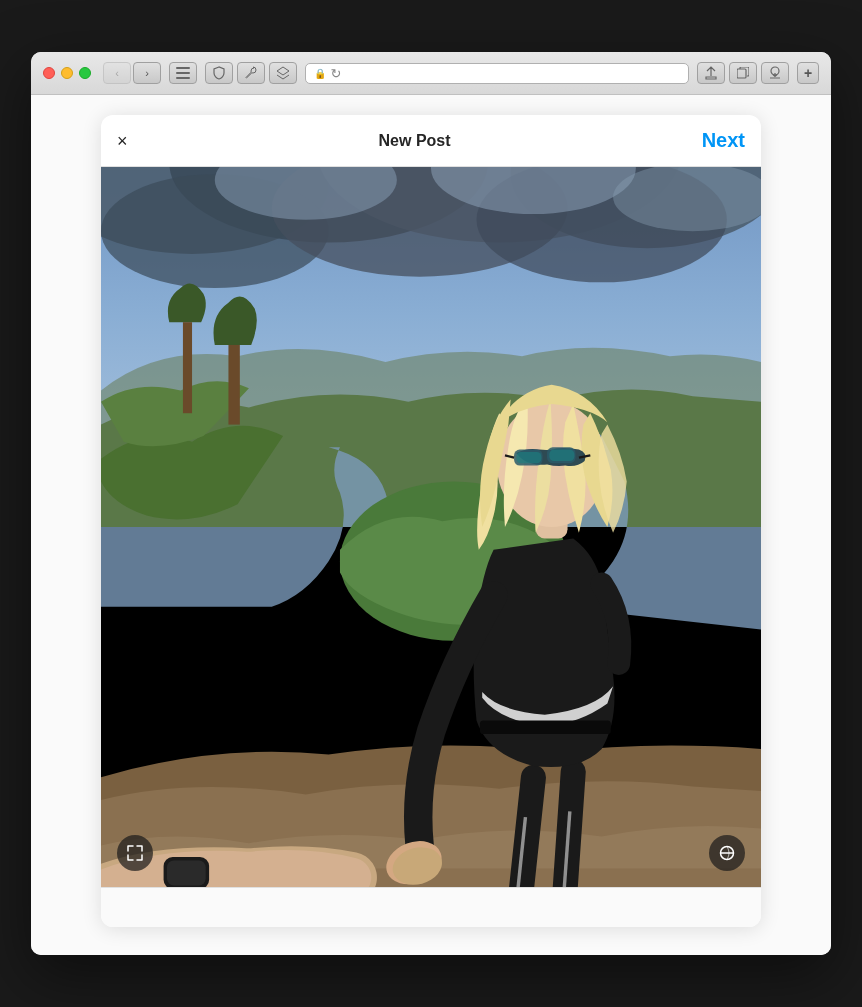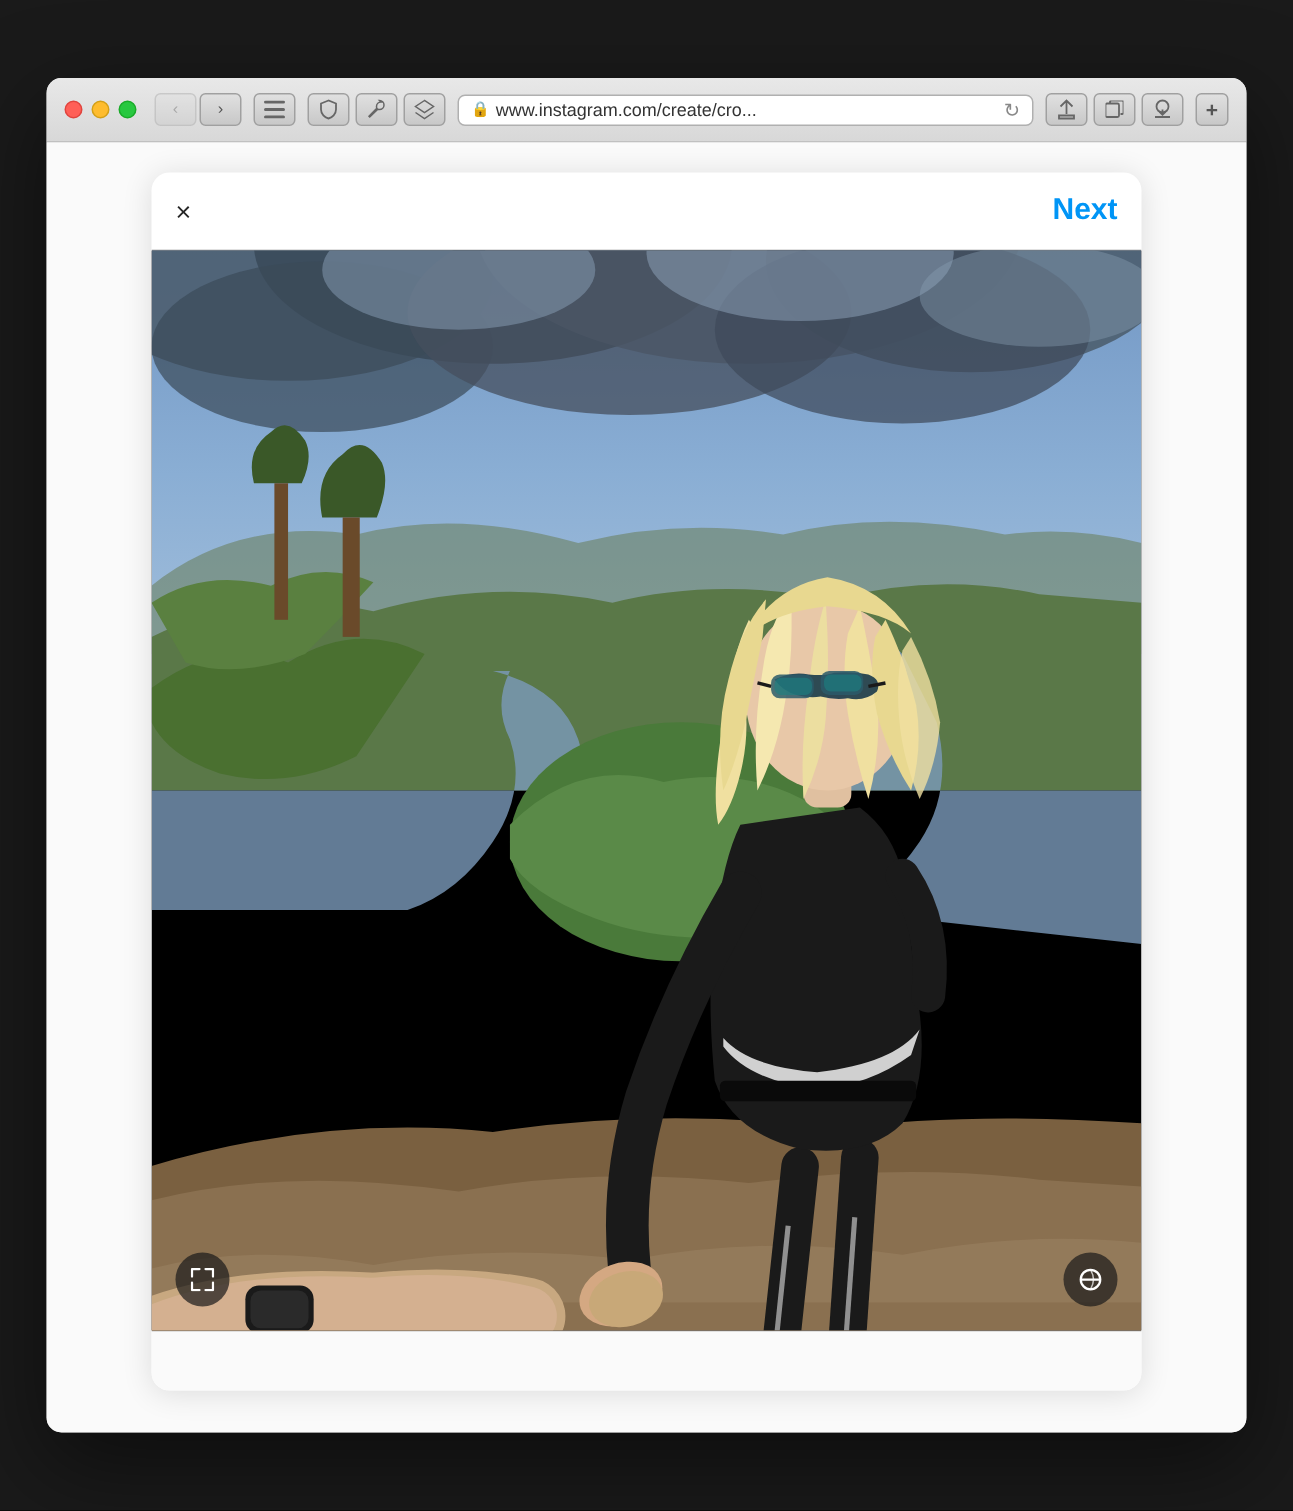--- a/index.html
+++ b/index.html
@@ -306,21 +306,20 @@
       <div class="tool-btn">
         <svg width="14" height="14" viewBox="0 0 14 14" fill="none">
           <path d="M7 1L1 5l6 4 6-4-6-4z" stroke="#666" stroke-width="1" fill="none"></path>
           <path d="M1 9l6 4 6-4" stroke="#666" stroke-width="1" fill="none"></path>
         </svg>
       </div>
     </div>
 
     <div class="address-bar-container">
       <span class="lock-icon">🔒</span>
-      <input class="address-bar" value="www.instagram.com/create/cro..." readonly="" style="">
       <span class="reload-btn">↻</span>
     </div>
 
     <div class="right-btns">
       <div class="right-btn">
         <svg width="12" height="14" viewBox="0 0 12 14" fill="none">
           <path d="M6 1v9M2 5l4-4 4 4M1 11h10v2H1z" stroke="#666" stroke-width="1.2"></path>
         </svg>
       </div>
       <div class="right-btn">
@@ -339,20 +338,21 @@
     </div>
 
     <div class="add-tab-btn">+</div>
   </div>
 
   <div class="content-area">
     <div class="modal-container">
 
       <div class="modal-header">
         <button class="close-btn">×</button>
+        <span class="modal-title">New Post</span>
         <button class="next-btn">Next</button>
       </div>
 
       <div class="image-container">
 
         <svg class="scenic-image" viewBox="0 0 580 720" xmlns="http://www.w3.org/2000/svg" preserveAspectRatio="xMidYMid slice">
 
           <defs>
             <linearGradient id="skyGrad" x1="0" y1="0" x2="0" y2="1">
               <stop offset="0%" stop-color="#6a8fbf"></stop>

